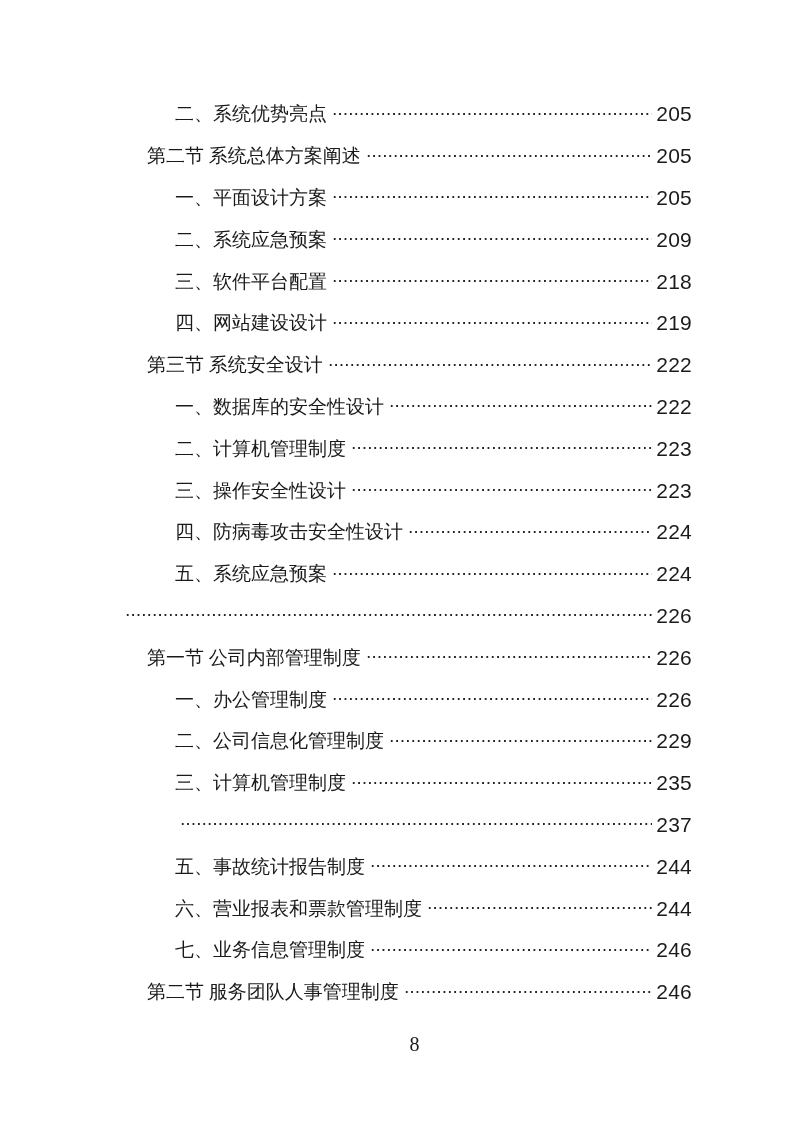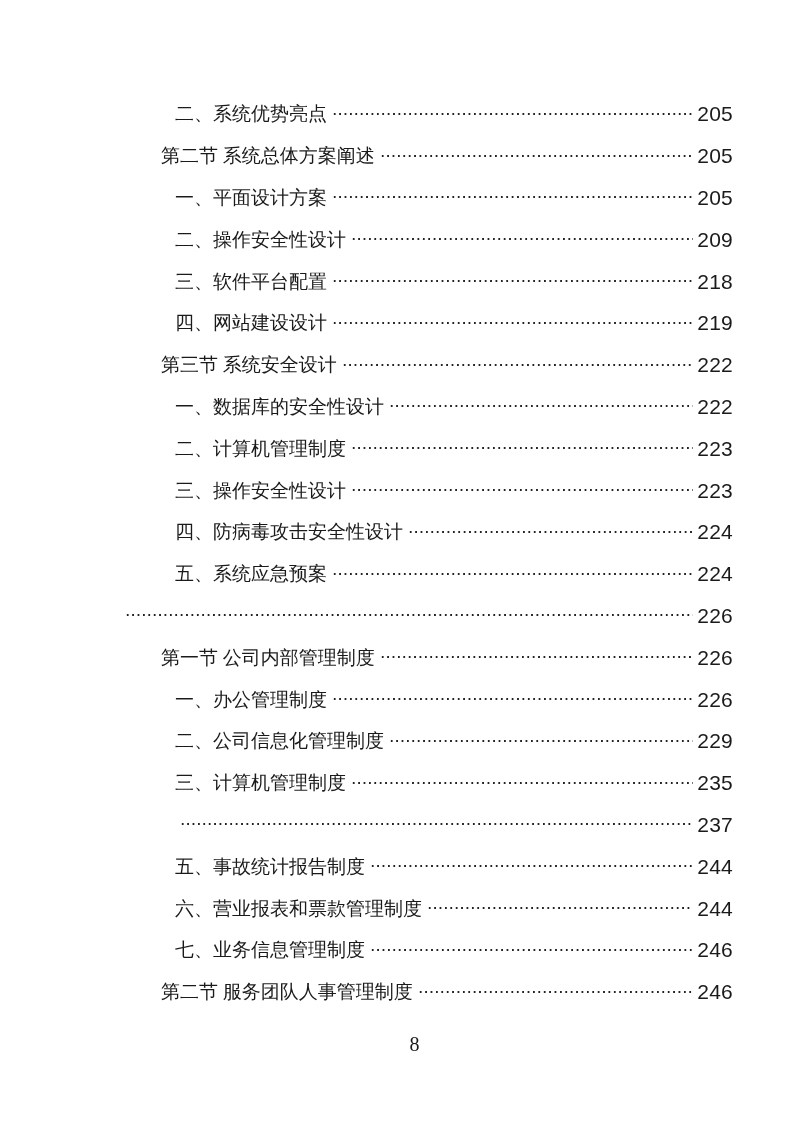--- a/index.html
+++ b/index.html
@@ -16,25 +16,25 @@
     font-family: "Liberation Serif", "DejaVu Serif", serif;
     color: #1a1a1a;
   }
   .toc {
     padding-top: 93px;
   }
   .row {
     height: 41.8px;
     display: flex;
     align-items: center;
-    padding-right: 60px;
+    padding-right: 101px;
     box-sizing: border-box;
   }
   .level-chapter { padding-left: 120px; }
-  .level-section { padding-left: 147px; margin-left: 14px; }
+  .level-section { padding-left: 147px; }
   .level-item    { padding-left: 175px; }
   .label {
     font-size: 19px;
     line-height: 1;
     white-space: nowrap;
     flex: 0 0 auto;
   }
   .leader {
     flex: 1 1 auto;
     min-width: 8px;
@@ -81,21 +81,21 @@
     <span class="pagenum">205</span>
   </div>
 
   <div class="row level-item">
     <span class="label">一、平面设计方案</span>
     <span class="leader"></span>
     <span class="pagenum">205</span>
   </div>
 
   <div class="row level-item">
-    <span class="label">二、操作安全性设计</span>
+    <span class="label">二、系统应急预案</span>
     <span class="leader"></span>
     <span class="pagenum">209</span>
   </div>
 
   <div class="row level-item">
     <span class="label">三、软件平台配置</span>
     <span class="leader"></span>
     <span class="pagenum">218</span>
   </div>
 

